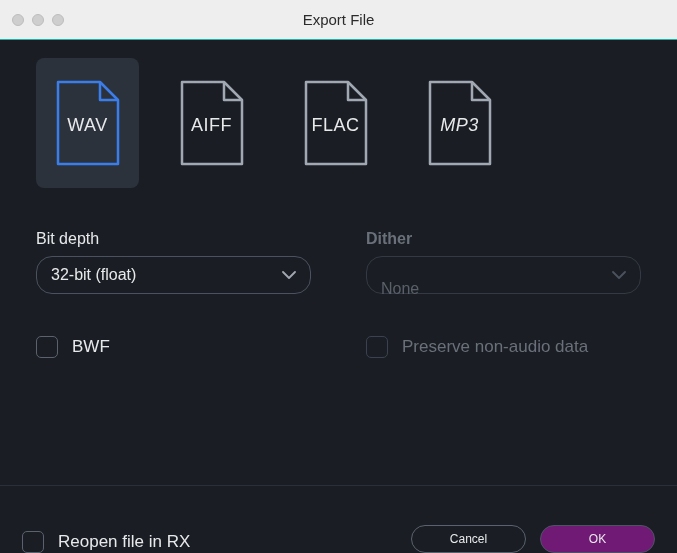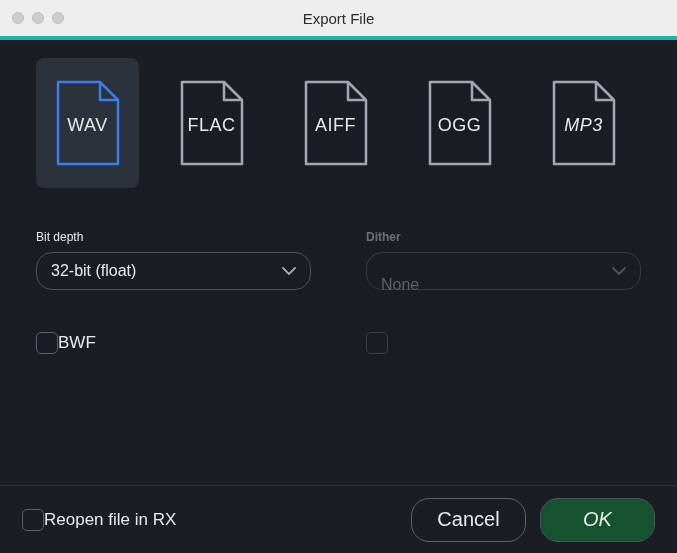--- a/index.html
+++ b/index.html
@@ -15,21 +15,21 @@
       background: #1a1e24;
       overflow: hidden;
       color: #e8e9ea;
     }
     .titlebar {
       height: 40px;
       background: #eeeeee;
       display: flex;
       align-items: center;
       position: relative;
-      border-bottom: 4px solid #14b8a6;
+      border-bottom: 1px solid #14b8a6;
     }
     .traffic-lights {
       position: absolute;
       left: 12px;
       top: 50%;
       transform: translateY(-50%);
       display: flex;
       gap: 8px;
     }
     .traffic-dot {
@@ -97,21 +97,21 @@
       gap: 55px;
       margin-top: 42px;
     }
     .setting-group {
       flex: 1;
       display: flex;
       flex-direction: column;
       gap: 8px;
     }
     .setting-label {
-      font-size: 12px;
+      font-size: 16px;
       color: #e8e9ea;
     }
     .setting-label.disabled {
       color: #6a7079;
       font-weight: bold;
     }
     .select {
       height: 38px;
       background: #1a1e24;
       border: 1px solid #4a525e;
@@ -143,21 +143,21 @@
     .chevron svg { display: block; }
     .check-row {
       display: flex;
       gap: 55px;
       margin-top: 42px;
     }
     .check-group {
       flex: 1;
       display: flex;
       align-items: center;
-      gap: 0;
+      gap: 14px;
     }
     .checkbox {
       width: 22px;
       height: 22px;
       border: 1.5px solid #5a626e;
       border-radius: 5px;
       cursor: pointer;
     }
     .checkbox.disabled {
       border-color: #3a424d;
@@ -173,46 +173,45 @@
       cursor: default;
     }
     .footer {
       position: absolute;
       left: 0;
       right: 0;
       bottom: 0;
       height: 68px;
       border-top: 1px solid #2a3039;
       display: flex;
-      align-items: center;
+      align-items: flex-end;
       padding: 0 22px;
     }
     .footer .check-group { flex: none; }
     .footer-buttons {
       margin-left: auto;
       display: flex;
       gap: 14px;
     }
     .btn {
       min-width: 115px;
-      height: 44px;
+      height: 28px;
       border-radius: 18px;
       border: 1.5px solid #5a626e;
       background: transparent;
       color: #e8e9ea;
-      font-size: 20px;
+      font-size: 12px;
       display: flex;
       align-items: center;
       justify-content: center;
       cursor: pointer;
     }
     .btn.primary {
-      background: #14532d;
+      background: #701a75;
       border-color: #4a5463;
-      font-style: italic;
     }
   </style>
 </head>
 <body>
 
 <div class="titlebar">
   <div class="traffic-lights">
     <div class="traffic-dot"></div>
     <div class="traffic-dot"></div>
     <div class="traffic-dot"></div>
@@ -231,39 +230,30 @@
   </svg>
           <div class="file-label" style="color: rgb(232, 233, 234);">WAV</div>
         </div>
       </div>
       <div class="format-tile">
         <div class="file-icon">
           <svg viewBox="0 0 68 90">
     <path d="M4 4 H46 L64 22 V86 H4 Z" fill="none" stroke="#a2a8b2" stroke-width="2.5" stroke-linejoin="round"></path>
     <path d="M46 4 V22 H64" fill="none" stroke="#a2a8b2" stroke-width="2.5" stroke-linejoin="round"></path>
   </svg>
-          <div class="file-label" style="color: rgb(232, 233, 234);">FLAC</div>
+          <div class="file-label" style="color: rgb(232, 233, 234);">AIFF</div>
         </div>
       </div>
       <div class="format-tile">
         <div class="file-icon">
           <svg viewBox="0 0 68 90">
     <path d="M4 4 H46 L64 22 V86 H4 Z" fill="none" stroke="#a2a8b2" stroke-width="2.5" stroke-linejoin="round"></path>
     <path d="M46 4 V22 H64" fill="none" stroke="#a2a8b2" stroke-width="2.5" stroke-linejoin="round"></path>
   </svg>
-          <div class="file-label" style="color: rgb(232, 233, 234);">AIFF</div>
-        </div>
-      </div>
-      <div class="format-tile">
-        <div class="file-icon">
-          <svg viewBox="0 0 68 90">
-    <path d="M4 4 H46 L64 22 V86 H4 Z" fill="none" stroke="#a2a8b2" stroke-width="2.5" stroke-linejoin="round"></path>
-    <path d="M46 4 V22 H64" fill="none" stroke="#a2a8b2" stroke-width="2.5" stroke-linejoin="round"></path>
-  </svg>
-          <div class="file-label" style="color: rgb(232, 233, 234);">OGG</div>
+          <div class="file-label" style="color: rgb(232, 233, 234);">FLAC</div>
         </div>
       </div>
       <div class="format-tile">
         <div class="file-icon">
           <svg viewBox="0 0 68 90">
     <path d="M4 4 H46 L64 22 V86 H4 Z" fill="none" stroke="#a2a8b2" stroke-width="2.5" stroke-linejoin="round"></path>
     <path d="M46 4 V22 H64" fill="none" stroke="#a2a8b2" stroke-width="2.5" stroke-linejoin="round"></path>
   </svg>
           <div class="file-label" style="color: rgb(232, 233, 234); font-style: italic;">MP3</div>
         </div>
@@ -295,20 +285,21 @@
     </div>
   </div>
 
   <div class="check-row">
     <div class="check-group">
       <div class="checkbox"></div>
       <div class="check-label">BWF</div>
     </div>
     <div class="check-group">
       <div class="checkbox disabled"></div>
+      <div class="check-label disabled">Preserve non-audio data</div>
     </div>
   </div>
 
 </div>
 
 <div class="footer">
   <div class="check-group">
     <div class="checkbox"></div>
     <div class="check-label">Reopen file in RX</div>
   </div>

